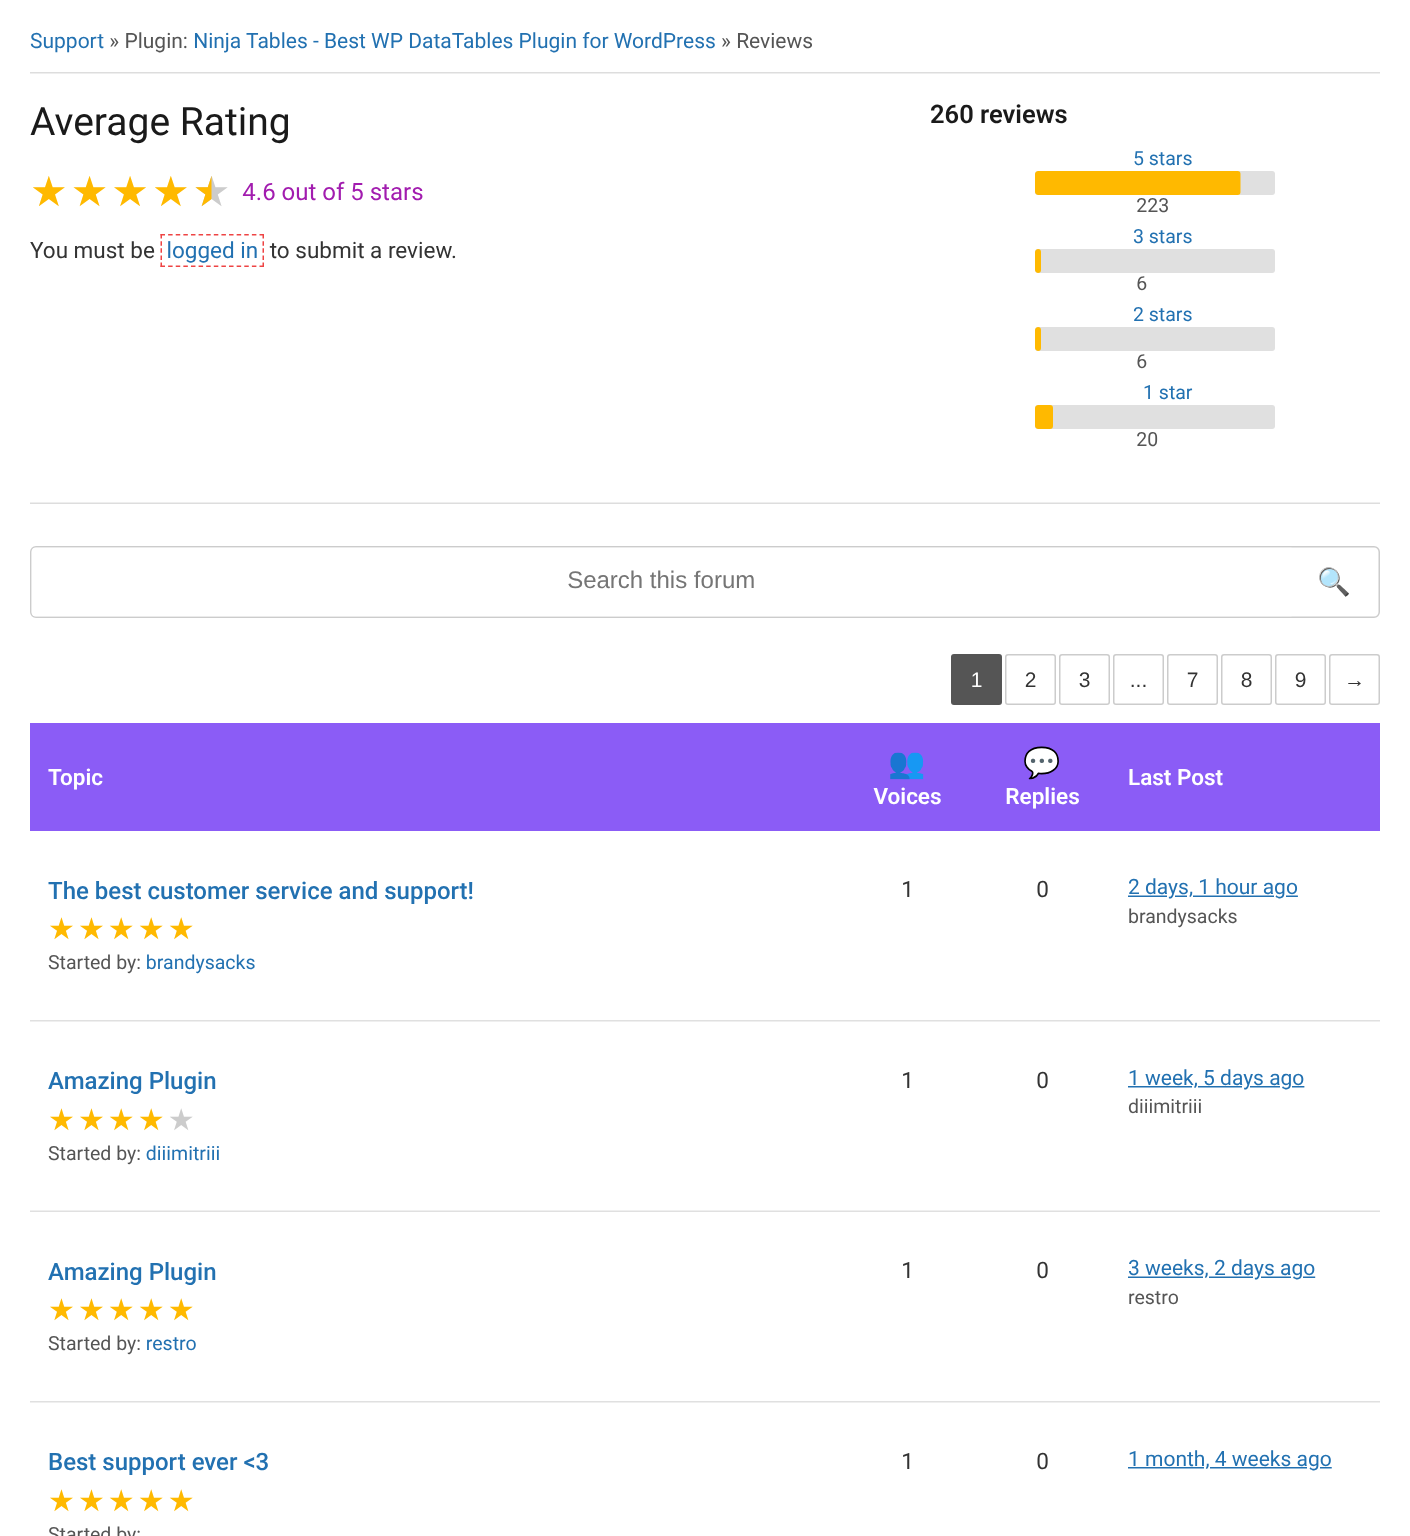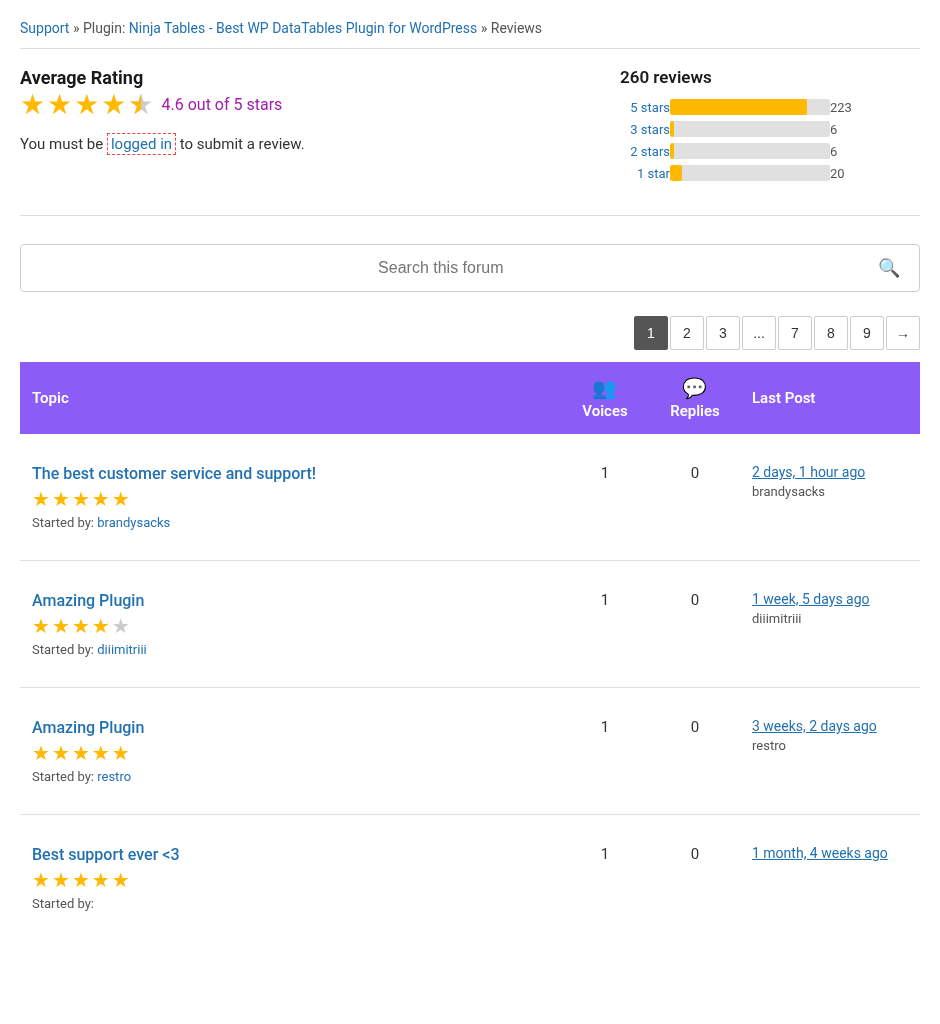--- a/index.html
+++ b/index.html
@@ -28,23 +28,24 @@
     
     .rating-section {
       display: flex;
       justify-content: space-between;
       align-items: flex-start;
       margin-bottom: 28px;
       padding-bottom: 28px;
       border-bottom: 1px solid #ddd;
     }
     .rating-left h1 {
-      font-size: 18px;
-      font-weight: 700;
+      font-size: 26px;
+      font-weight: 400;
       color: #1a1a1a;
+      margin-bottom: 14px;
     }
     .stars-row {
       display: flex;
       align-items: center;
       gap: 8px;
       margin-bottom: 14px;
     }
     .stars {
       display: flex;
       gap: 2px;
@@ -93,20 +94,21 @@
       font-size: 17px;
       font-weight: 600;
       color: #1a1a1a;
       margin-bottom: 12px;
     }
     .rating-bar-row {
       display: flex;
       align-items: center;
       gap: 0;
       margin-bottom: 6px;
+      flex-direction: column;
     }
     .rating-bar-label {
       width: 50px;
       font-size: 13px;
       color: #2271b1;
       text-align: right;
       cursor: pointer;
     }
     .rating-bar-track {
       width: 160px;

